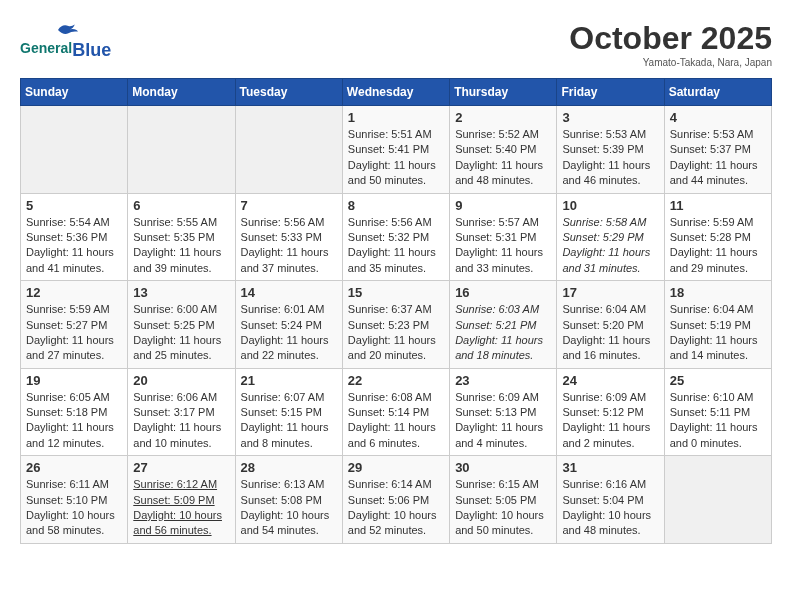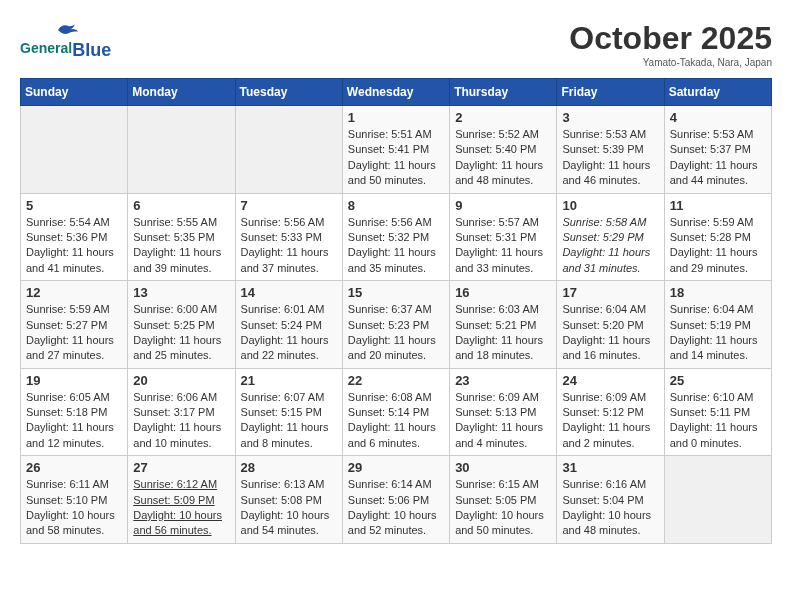--- a/index.html
+++ b/index.html
@@ -235,21 +235,21 @@
         </td>
         <td>
           <span class="day-number">15</span>
           <div class="day-detail" style="white-space: pre-line;">Sunrise: 6:37 AM
 Sunset: 5:23 PM
 Daylight: 11 hours
 and 20 minutes.</div>
         </td>
         <td>
           <span class="day-number">16</span>
-          <div class="day-detail" style="white-space: pre-line;">Sunrise: 6:03 AM
+          <div class="day-detail" style="white-space: pre-line; font-style: italic;">Sunrise: 6:03 AM
 Sunset: 5:21 PM
 Daylight: 11 hours
 and 18 minutes.</div>
         </td>
         <td>
           <span class="day-number">17</span>
           <div class="day-detail" style="white-space: pre-line;">Sunrise: 6:04 AM
 Sunset: 5:20 PM
 Daylight: 11 hours
 and 16 minutes.</div>

